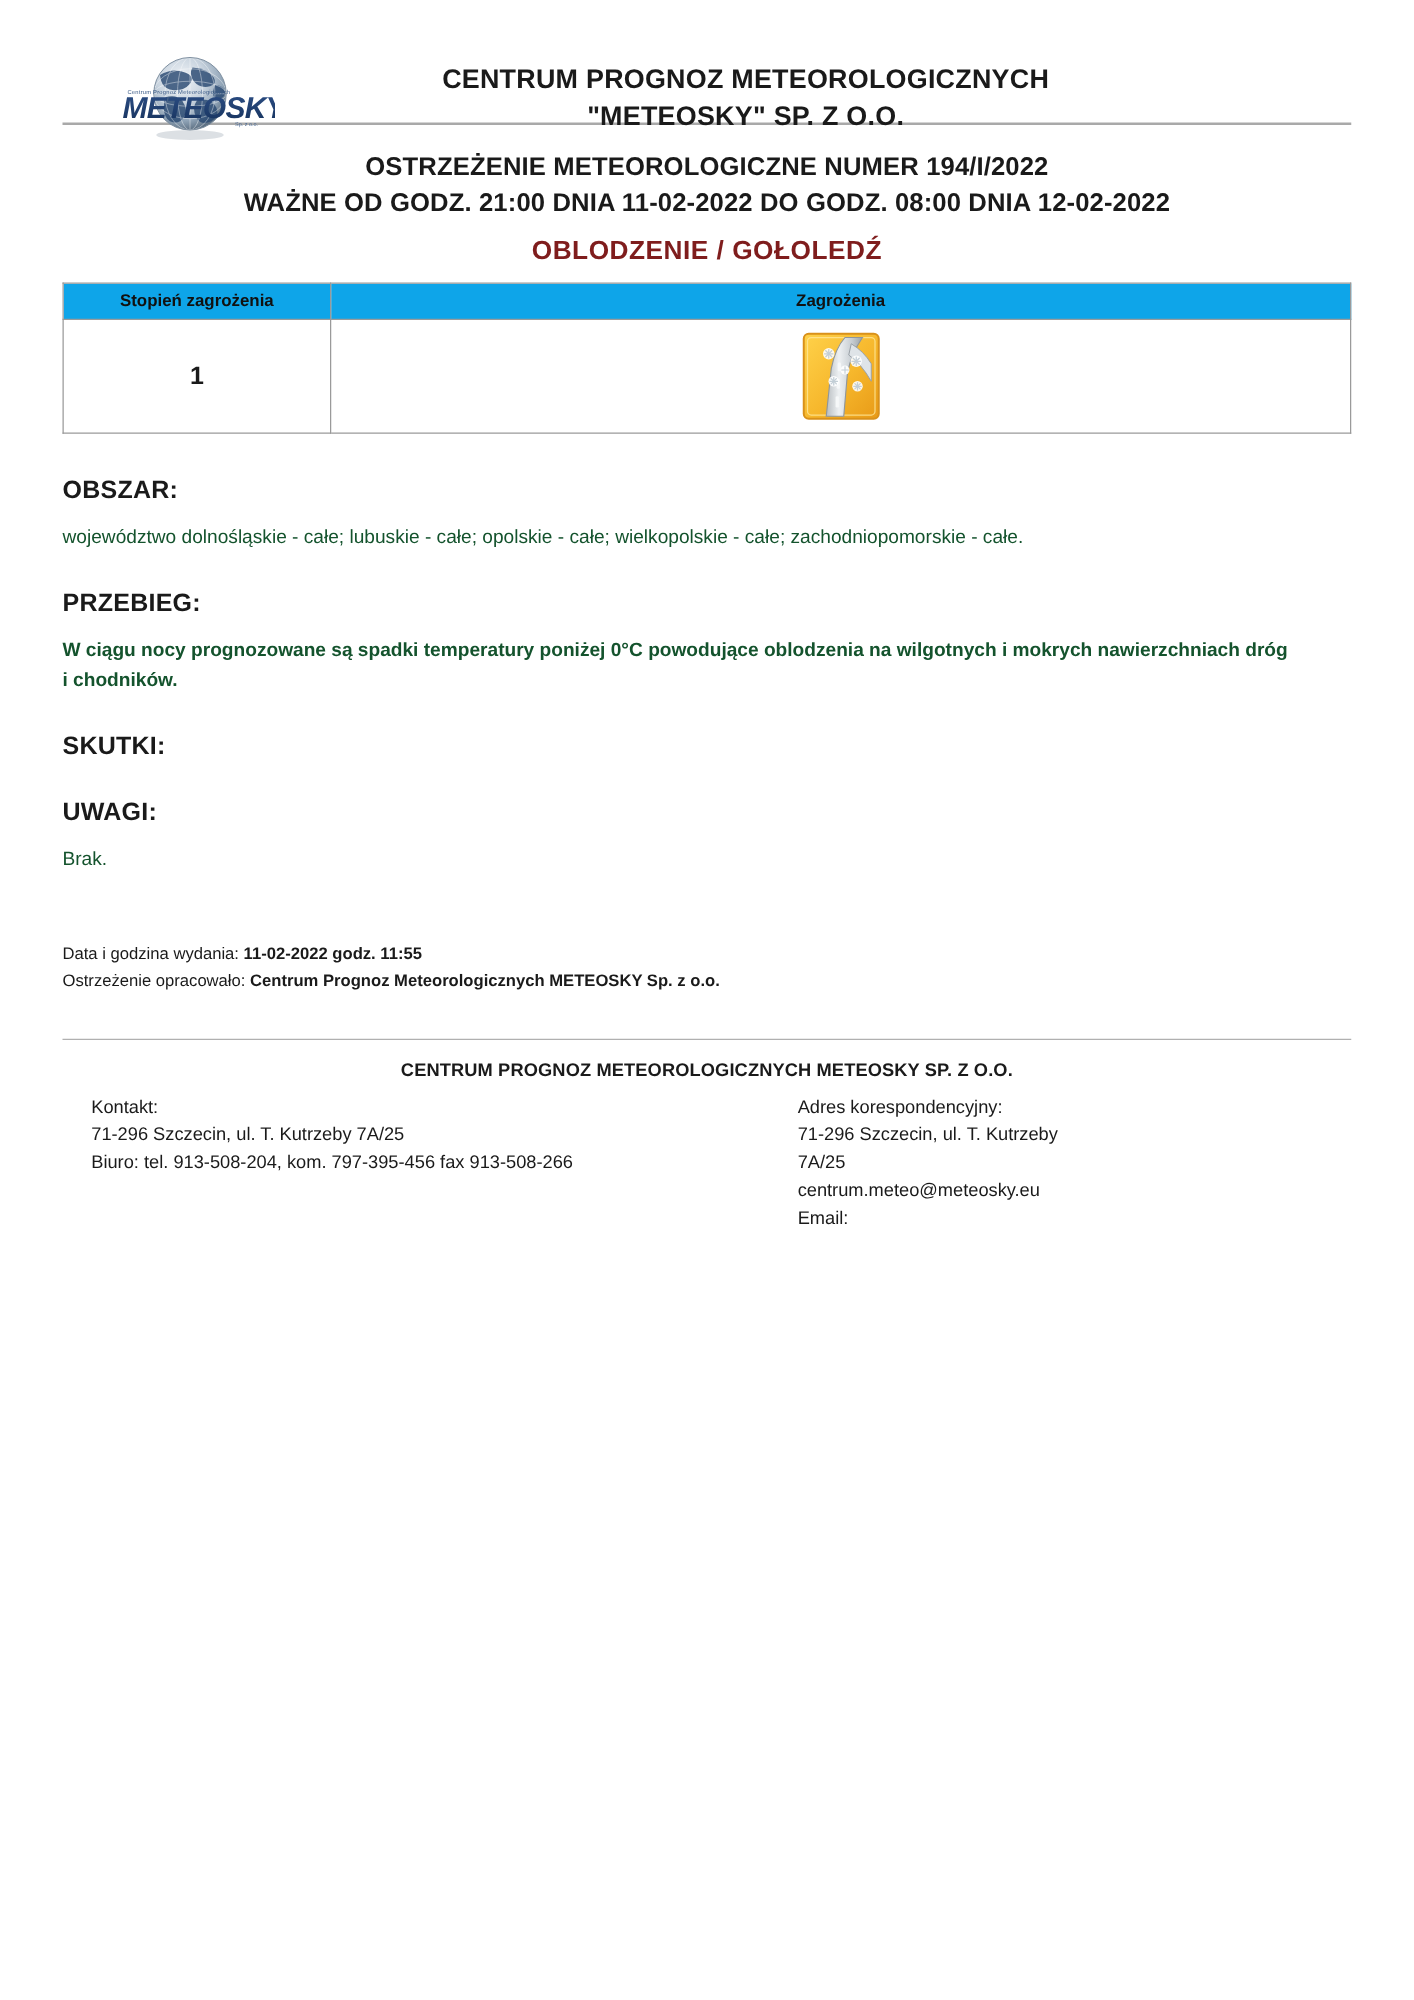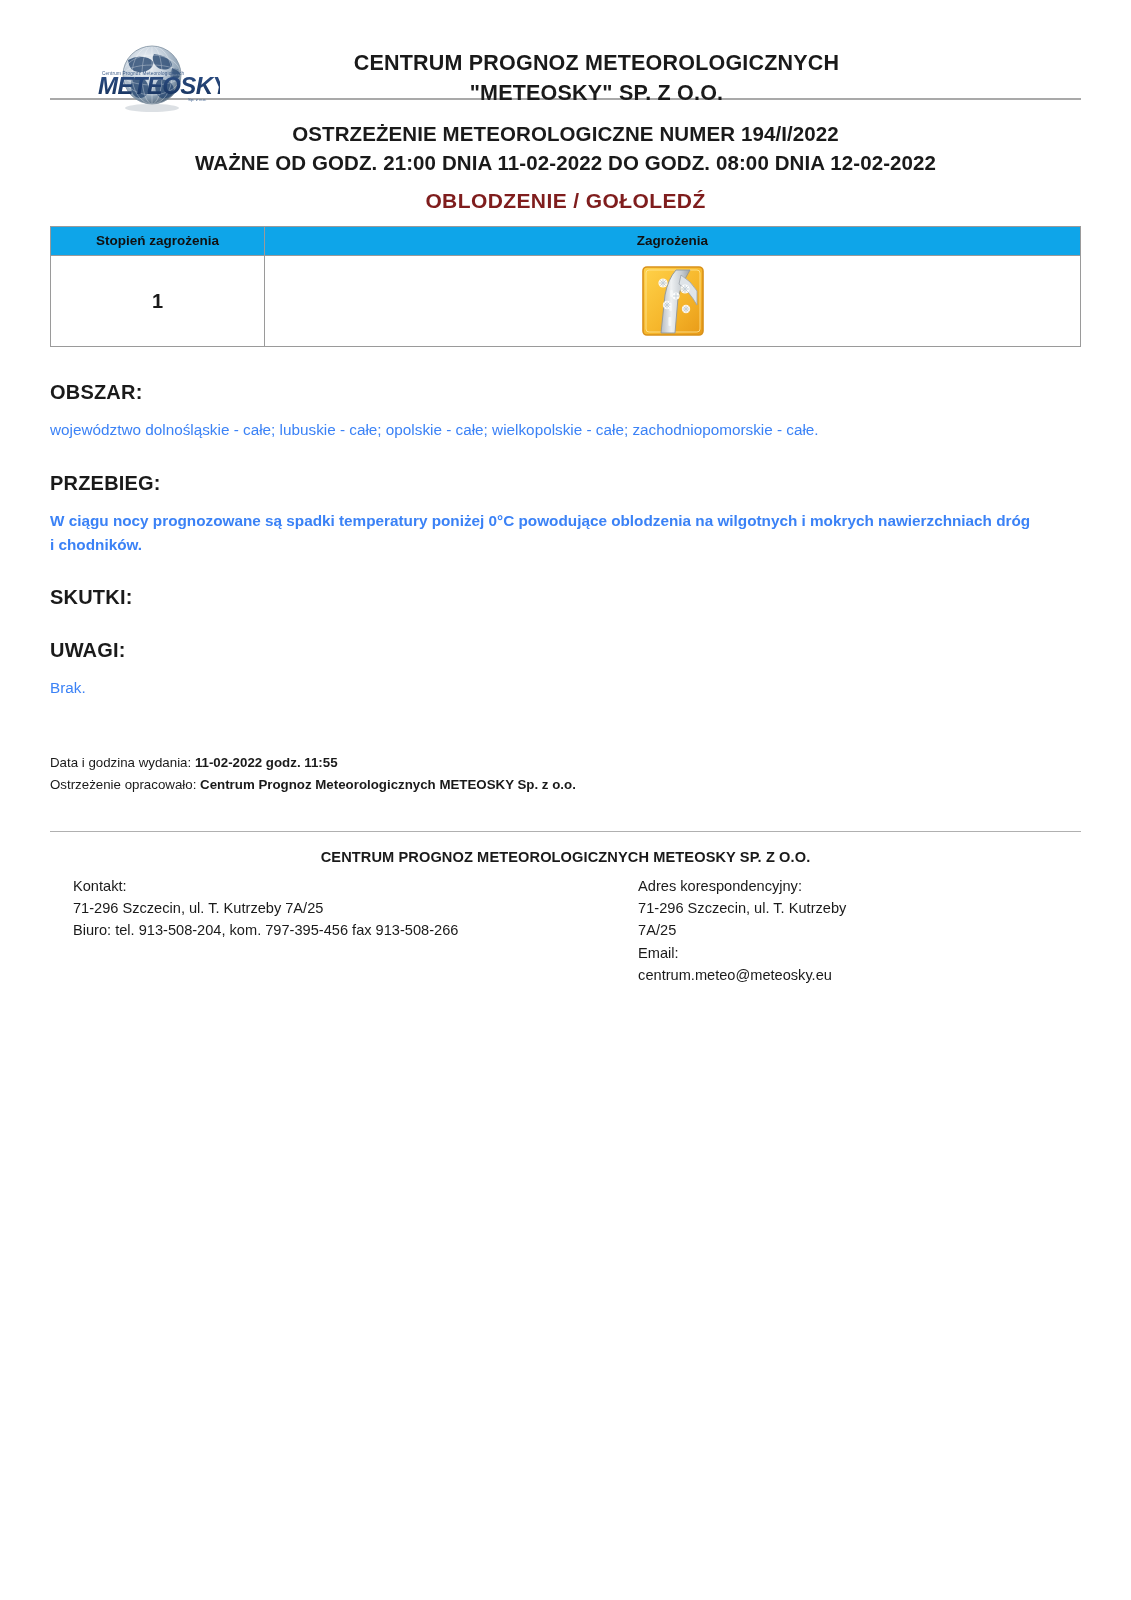--- a/index.html
+++ b/index.html
@@ -140,21 +140,21 @@
     font-size: 20px;
     font-weight: bold;
     margin: 0 0 14px 0;
     letter-spacing: 0.2px;
     color: #1a1a1a;
   }
   p.section-body {
     margin: 0;
     font-size: 15.3px;
     line-height: 1.55;
-    color: #3b82f6;
+    color: #14532d;
   }
   p.section-body.bold {
     font-weight: bold;
     max-width: 985px;
   }
 
   
   .issue {
     margin-top: 52px;
     font-size: 13.3px;
@@ -389,18 +389,18 @@
 
   <div class="footer-cols">
     <div class="footer-col-left">
       <div class="footer-line">Kontakt:</div>
       <div class="footer-line">71-296 Szczecin, ul. T. Kutrzeby 7A/25</div>
       <div class="footer-line">Biuro: tel. 913-508-204, kom. 797-395-456 fax 913-508-266</div>
     </div>
     <div class="footer-col-right">
       <div class="footer-line">Adres korespondencyjny:</div>
       <div class="footer-line addr-line">71-296 Szczecin, ul. T. Kutrzeby 7A/25</div>
+      <div class="footer-line">centrum.meteo@meteosky.eu</div>
       <div class="footer-line">Email:</div>
-      <div class="footer-line">centrum.meteo@meteosky.eu</div>
     </div>
   </div>
 
 </div>
 
 </body></html>

